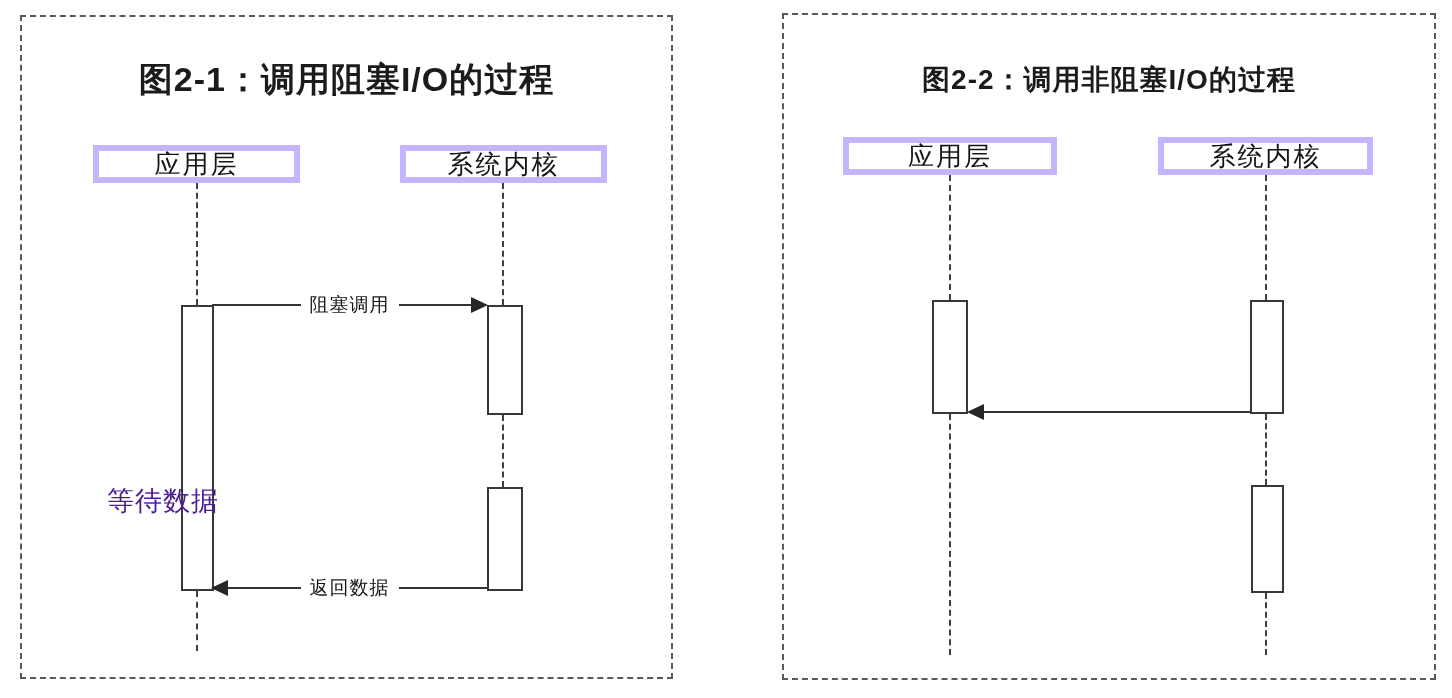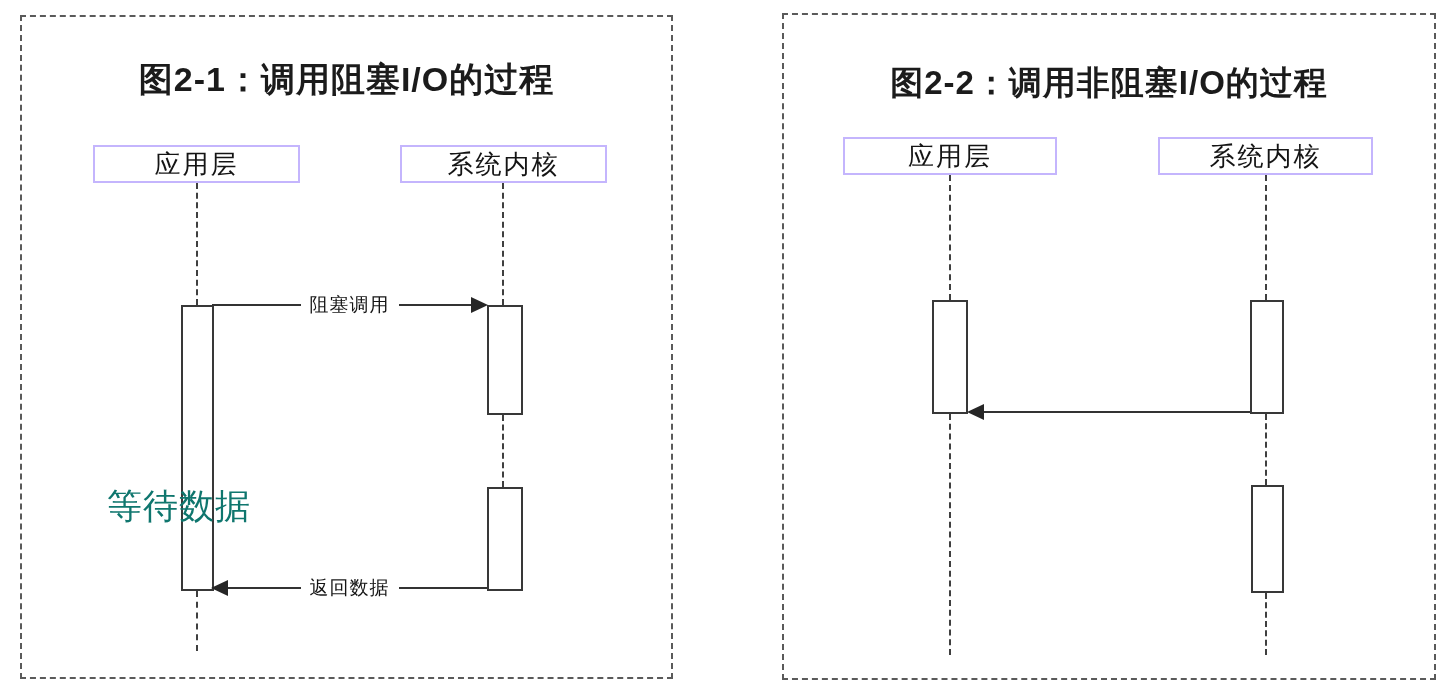--- a/index.html
+++ b/index.html
@@ -27,21 +27,21 @@
     font-size: 34px;
     letter-spacing: 1px;
     color: #1b1b1b;
     white-space: nowrap;
   }
   .actor-box {
     position: absolute;
     box-sizing: border-box;
     height: 38px;
     background: #ffffff;
-    border: 2px solid #c4b5fd;
+    border: 6px solid #c4b5fd;
     display: flex;
     align-items: center;
     justify-content: center;
     font-family: "Liberation Serif", "DejaVu Serif", serif;
     font-size: 26px;
     color: #141414;
     letter-spacing: 2px;
   }
   .dash {
     position: absolute;
@@ -87,22 +87,22 @@
     padding: 0 9px;
     font-family: "Liberation Serif", "DejaVu Serif", serif;
     font-size: 19px;
     color: #141414;
     white-space: nowrap;
     letter-spacing: 1px;
   }
   .side-label {
     position: absolute;
     font-family: "Liberation Serif", "DejaVu Serif", serif;
-    font-size: 35px;
-    color: #0f766e;
+    font-size: 27px;
+    color: #4c1d95;
     white-space: nowrap;
     letter-spacing: 1px;
     z-index: 4;
   }
 </style>
 </head>
 <body>
 
 <div id="stage">
 
@@ -135,21 +135,21 @@
       <div class="msg-line" style="left:2px; right:0;"></div>
       <div class="msg-head left"></div>
       <div class="msg-label">返回数据</div>
     </div>
 
     <div class="side-label" style="left:85px; top:466px;">等待数据</div>
   </div>
 
   <div class="panel" style="left:782px; top:13px; width:654px; height:667px;">
 
-    <div class="fig-title" style="top:46px; font-size:33px;">图2-2：调用非阻塞I/O的过程</div>
+    <div class="fig-title" style="top:46px; font-size:28px;">图2-2：调用非阻塞I/O的过程</div>
 
     <div class="actor-box" style="left:59px; top:122px; width:214px;">
       <span>应用层</span>
     </div>
     <div class="actor-box" style="left:374px; top:122px; width:215px;">
       <span>系统内核</span>
     </div>
 
     <div class="dash" style="left:165px; top:160px; height:125px;"></div>
     <div class="dash" style="left:481px; top:160px; height:125px;"></div>

